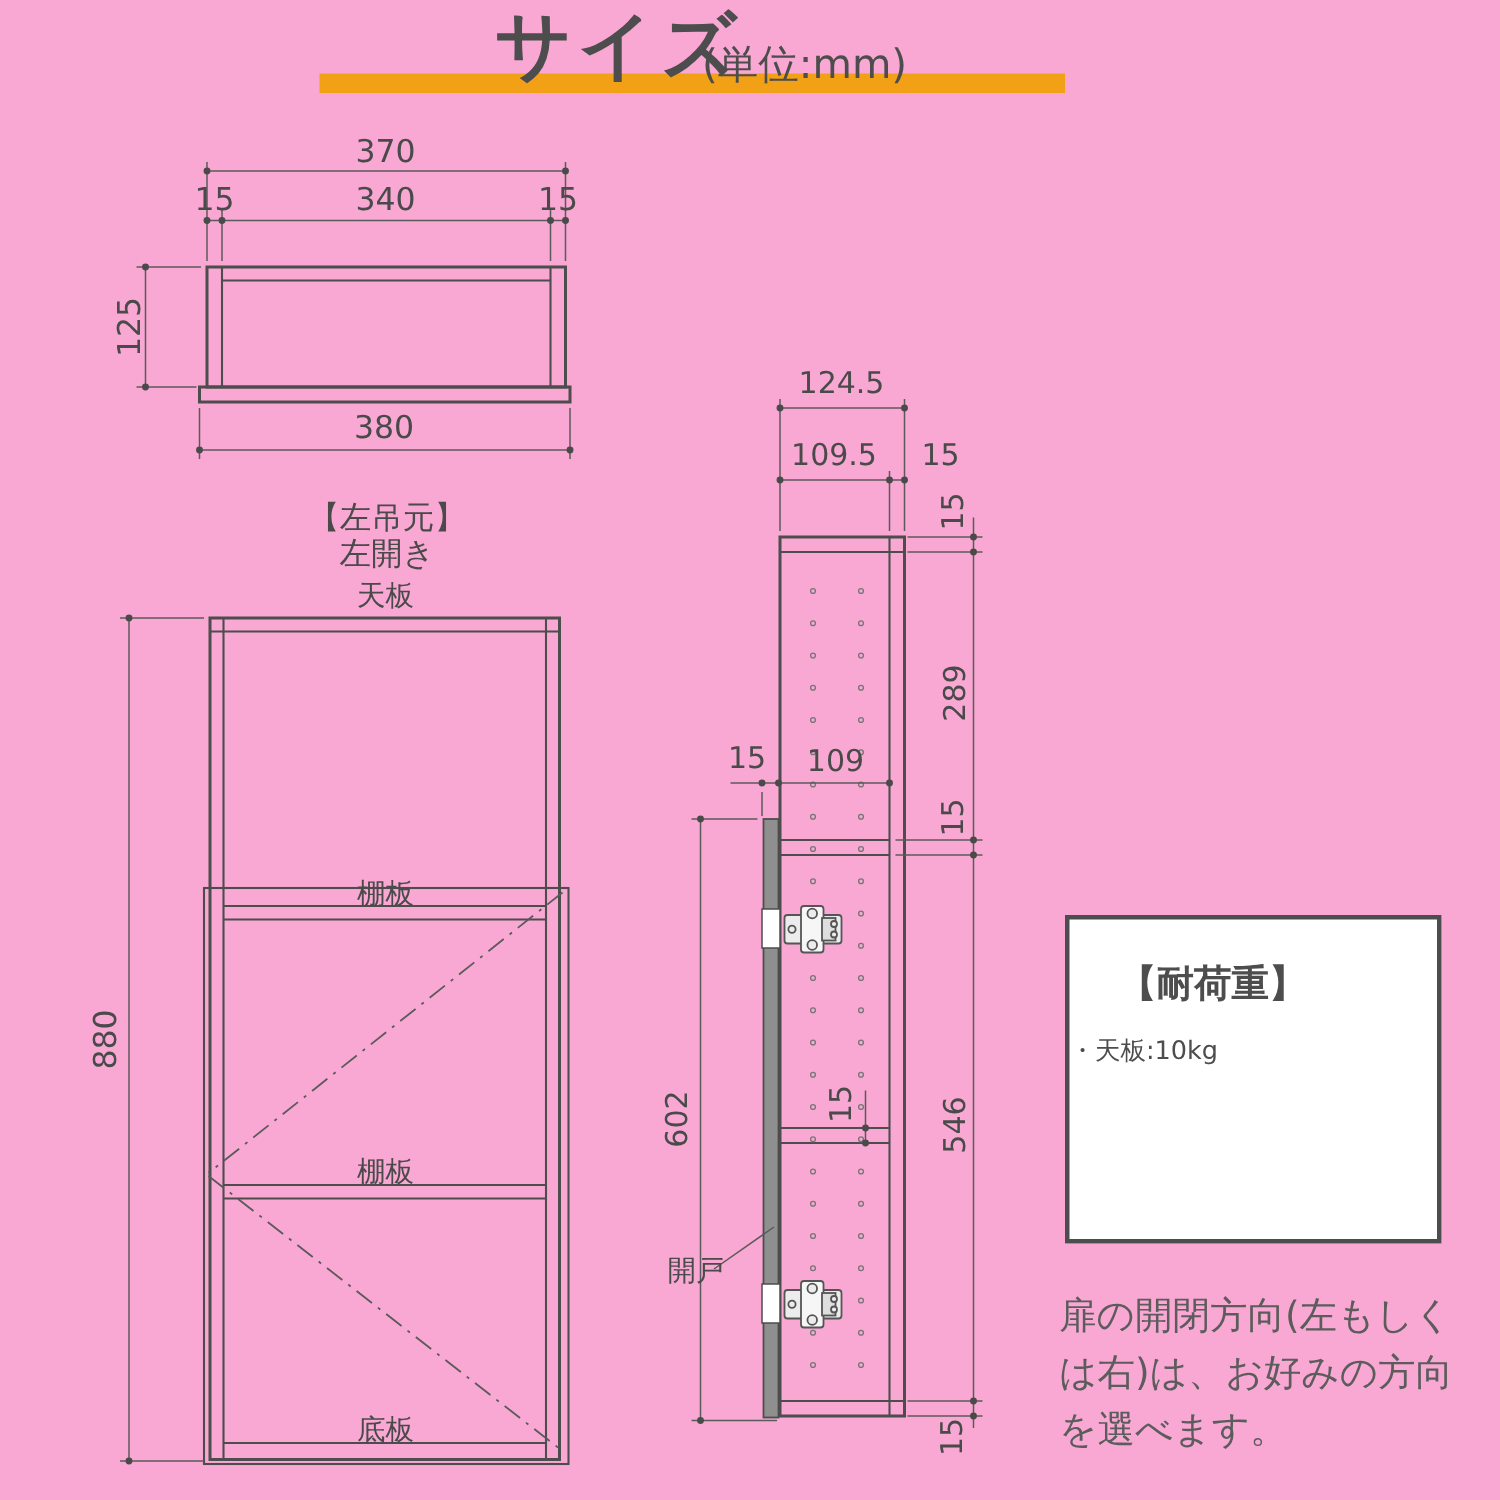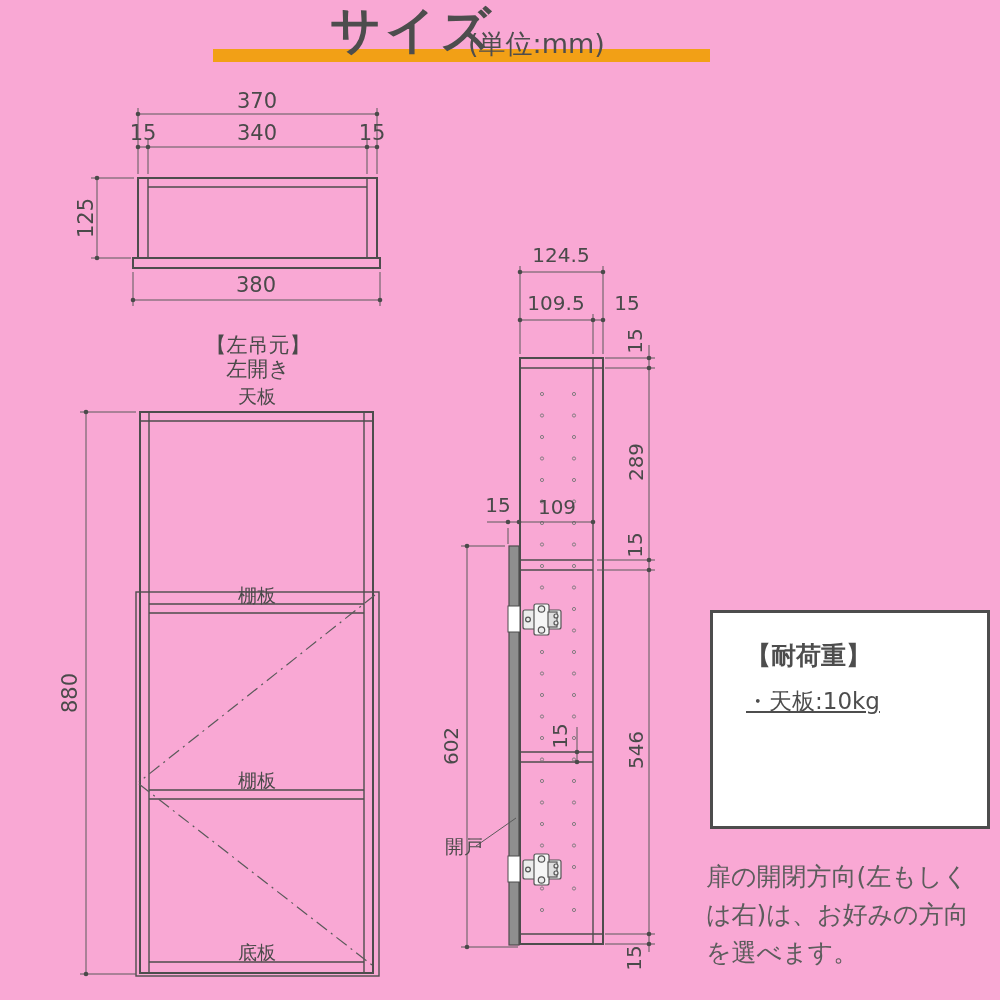--- a/index.html
+++ b/index.html
@@ -16,23 +16,23 @@
   .dim{font-size:21px;}
   .dimS{font-size:20px;}
   .jp{font-size:19px;}
   .jph{font-size:21px;}
   .outline{stroke:#4d4d4d;stroke-width:2;fill:none;}
   .thin{stroke:#4d4d4d;stroke-width:1.4;fill:none;}
   .dimline{stroke:#5a5a5a;stroke-width:1;fill:none;}
   .dashdot{stroke:#5a5a5a;stroke-width:1.2;fill:none;stroke-dasharray:13 5 2 5;}
   .dot{fill:#4a4a4a;}
   
-  .load-box{left:710px;top:610px;width:280px;height:219px;border:3px solid #4d4d4d;background:#fff;box-sizing:border-box;}
+  .load-box{left:710px;top:610px;width:251px;height:219px;border:3px solid #4d4d4d;background:#fff;box-sizing:border-box;}
   .load-heading{margin:26px 0 10px 33px;font-size:25px;font-weight:700;color:#4d4d4d;}
-  .load-item{margin-left:33px;font-size:23px;line-height:38px;color:#4d4d4d;text-decoration:underline;}
+  .load-item{font-size:17px;line-height:38px;color:#4d4d4d;}
   
   .note{left:706px;top:858px;width:300px;font-size:25px;line-height:38px;color:#5c5c5c;}
 </style>
 </head>
 <body>
 
 <div class="canvas">
 
   <div class="abs accent-bar"></div>
   <div class="abs title-main">サイズ</div>

